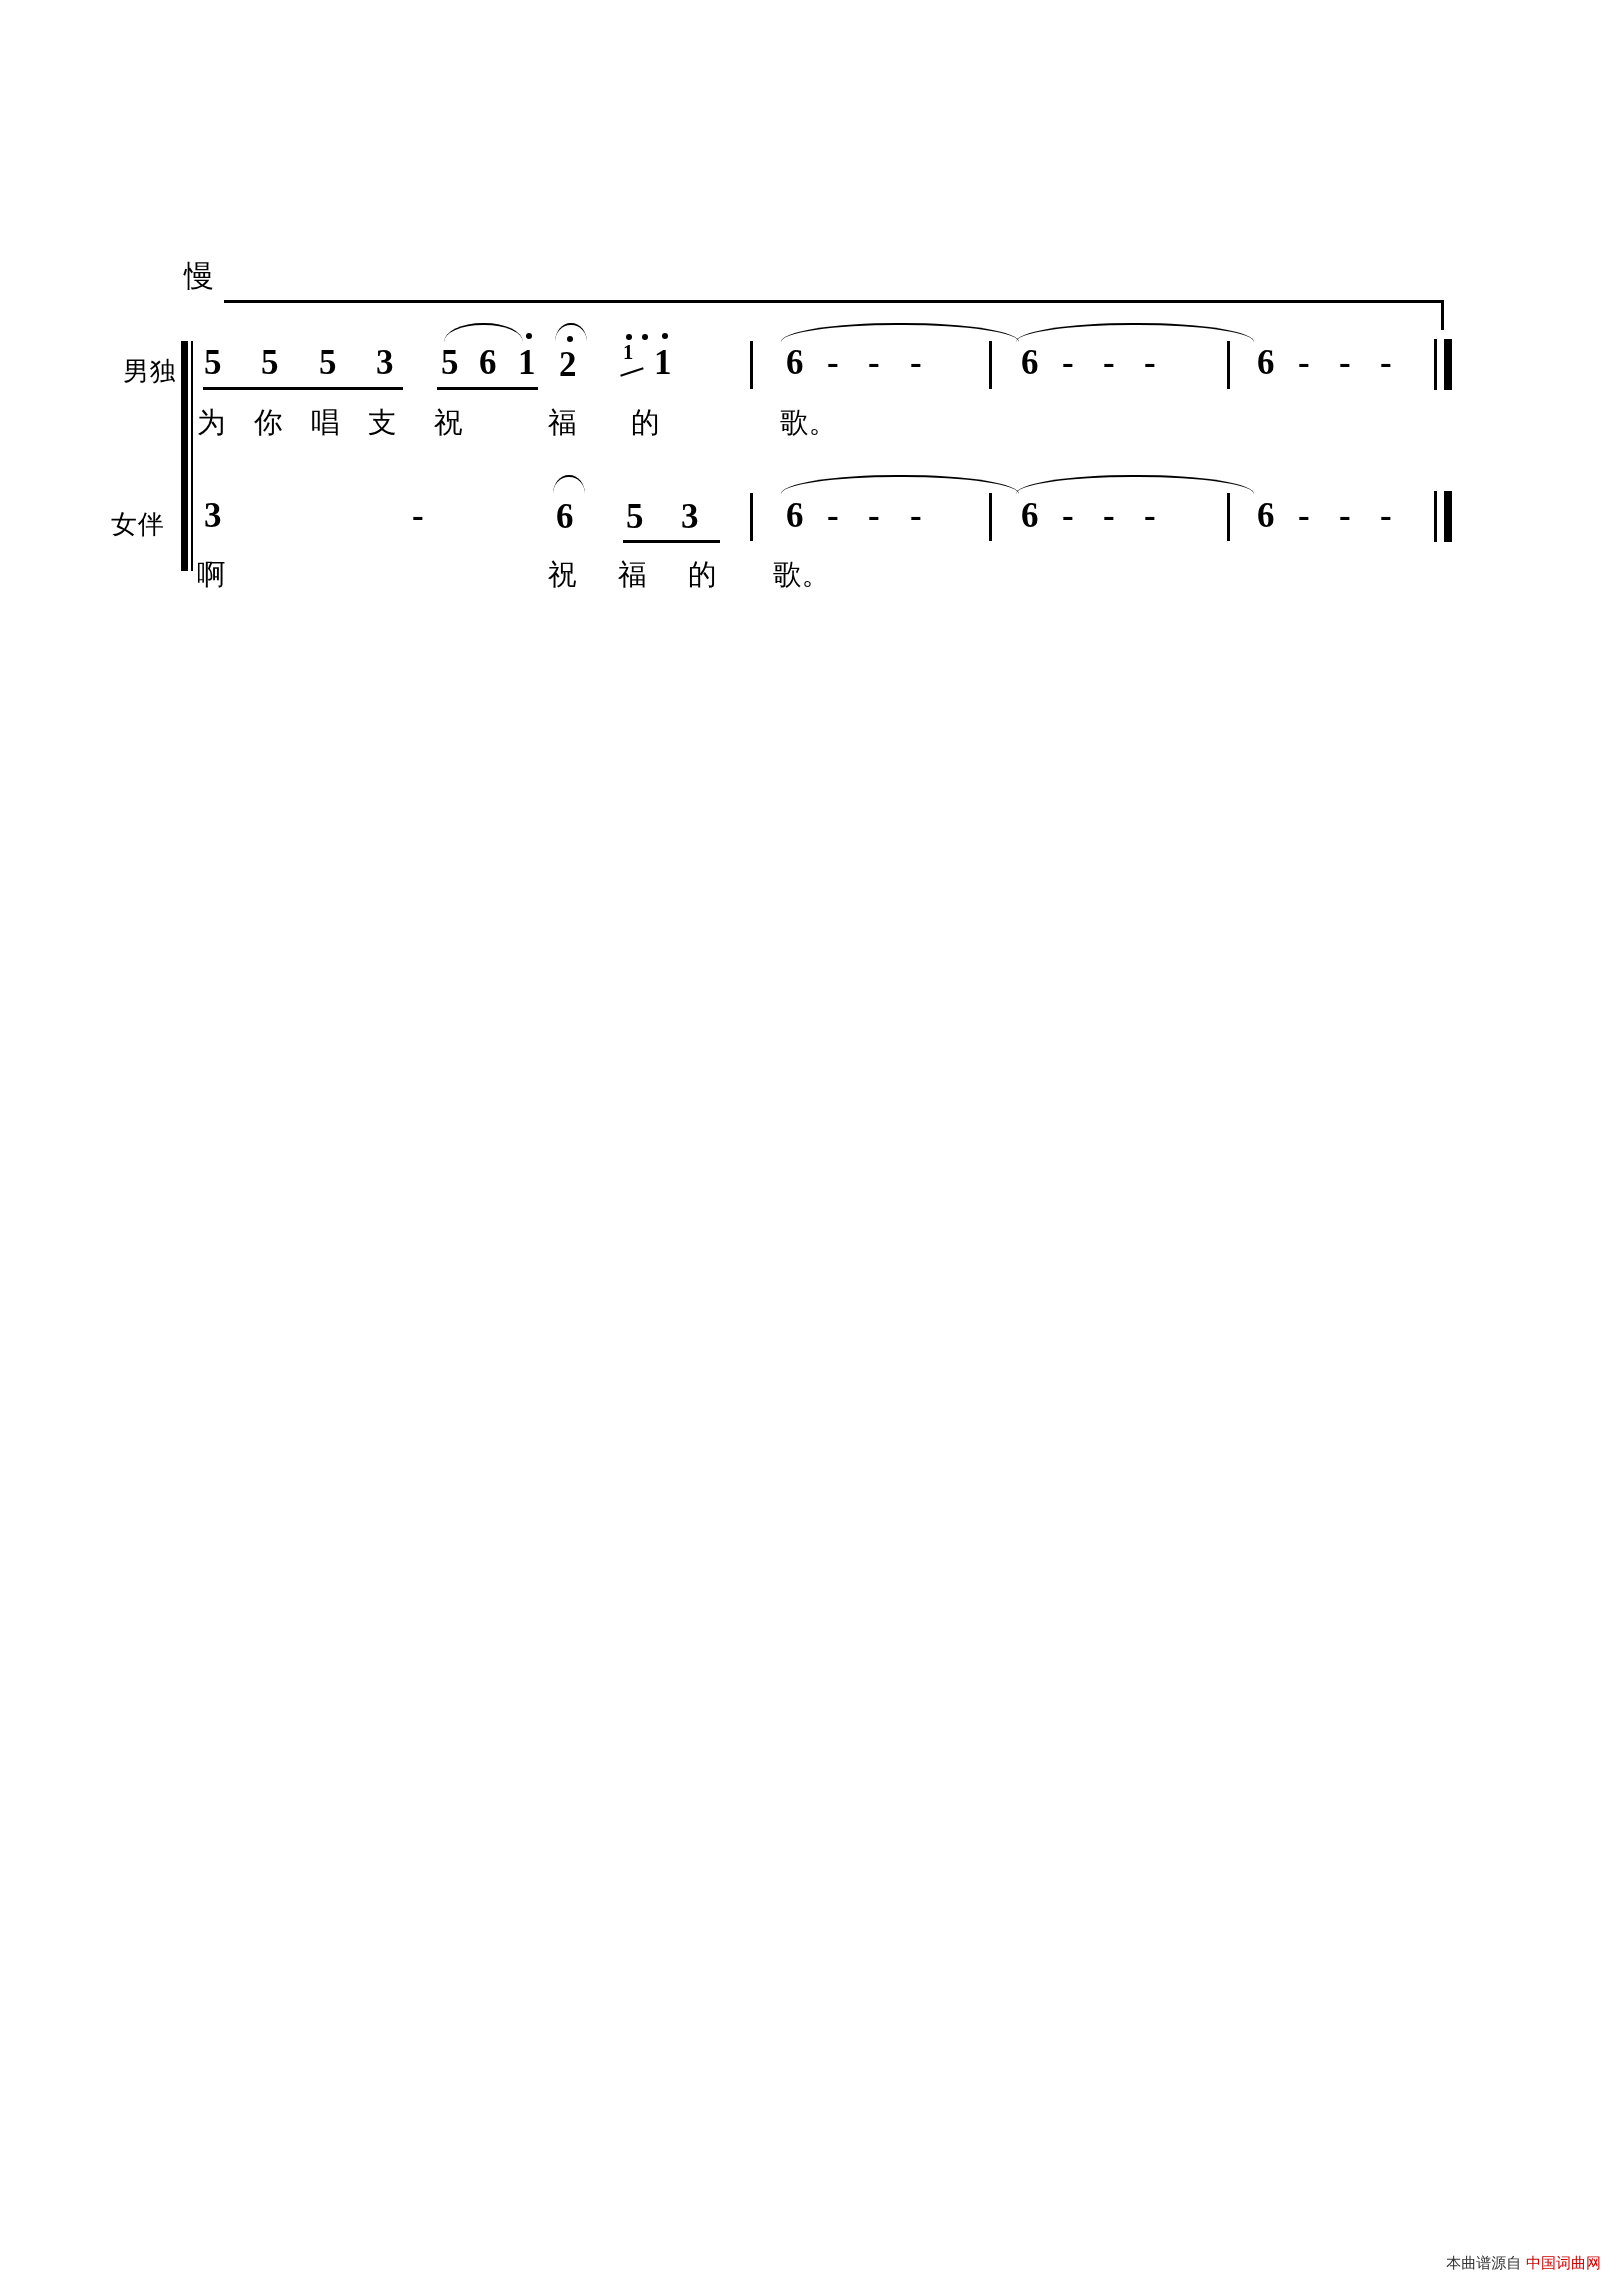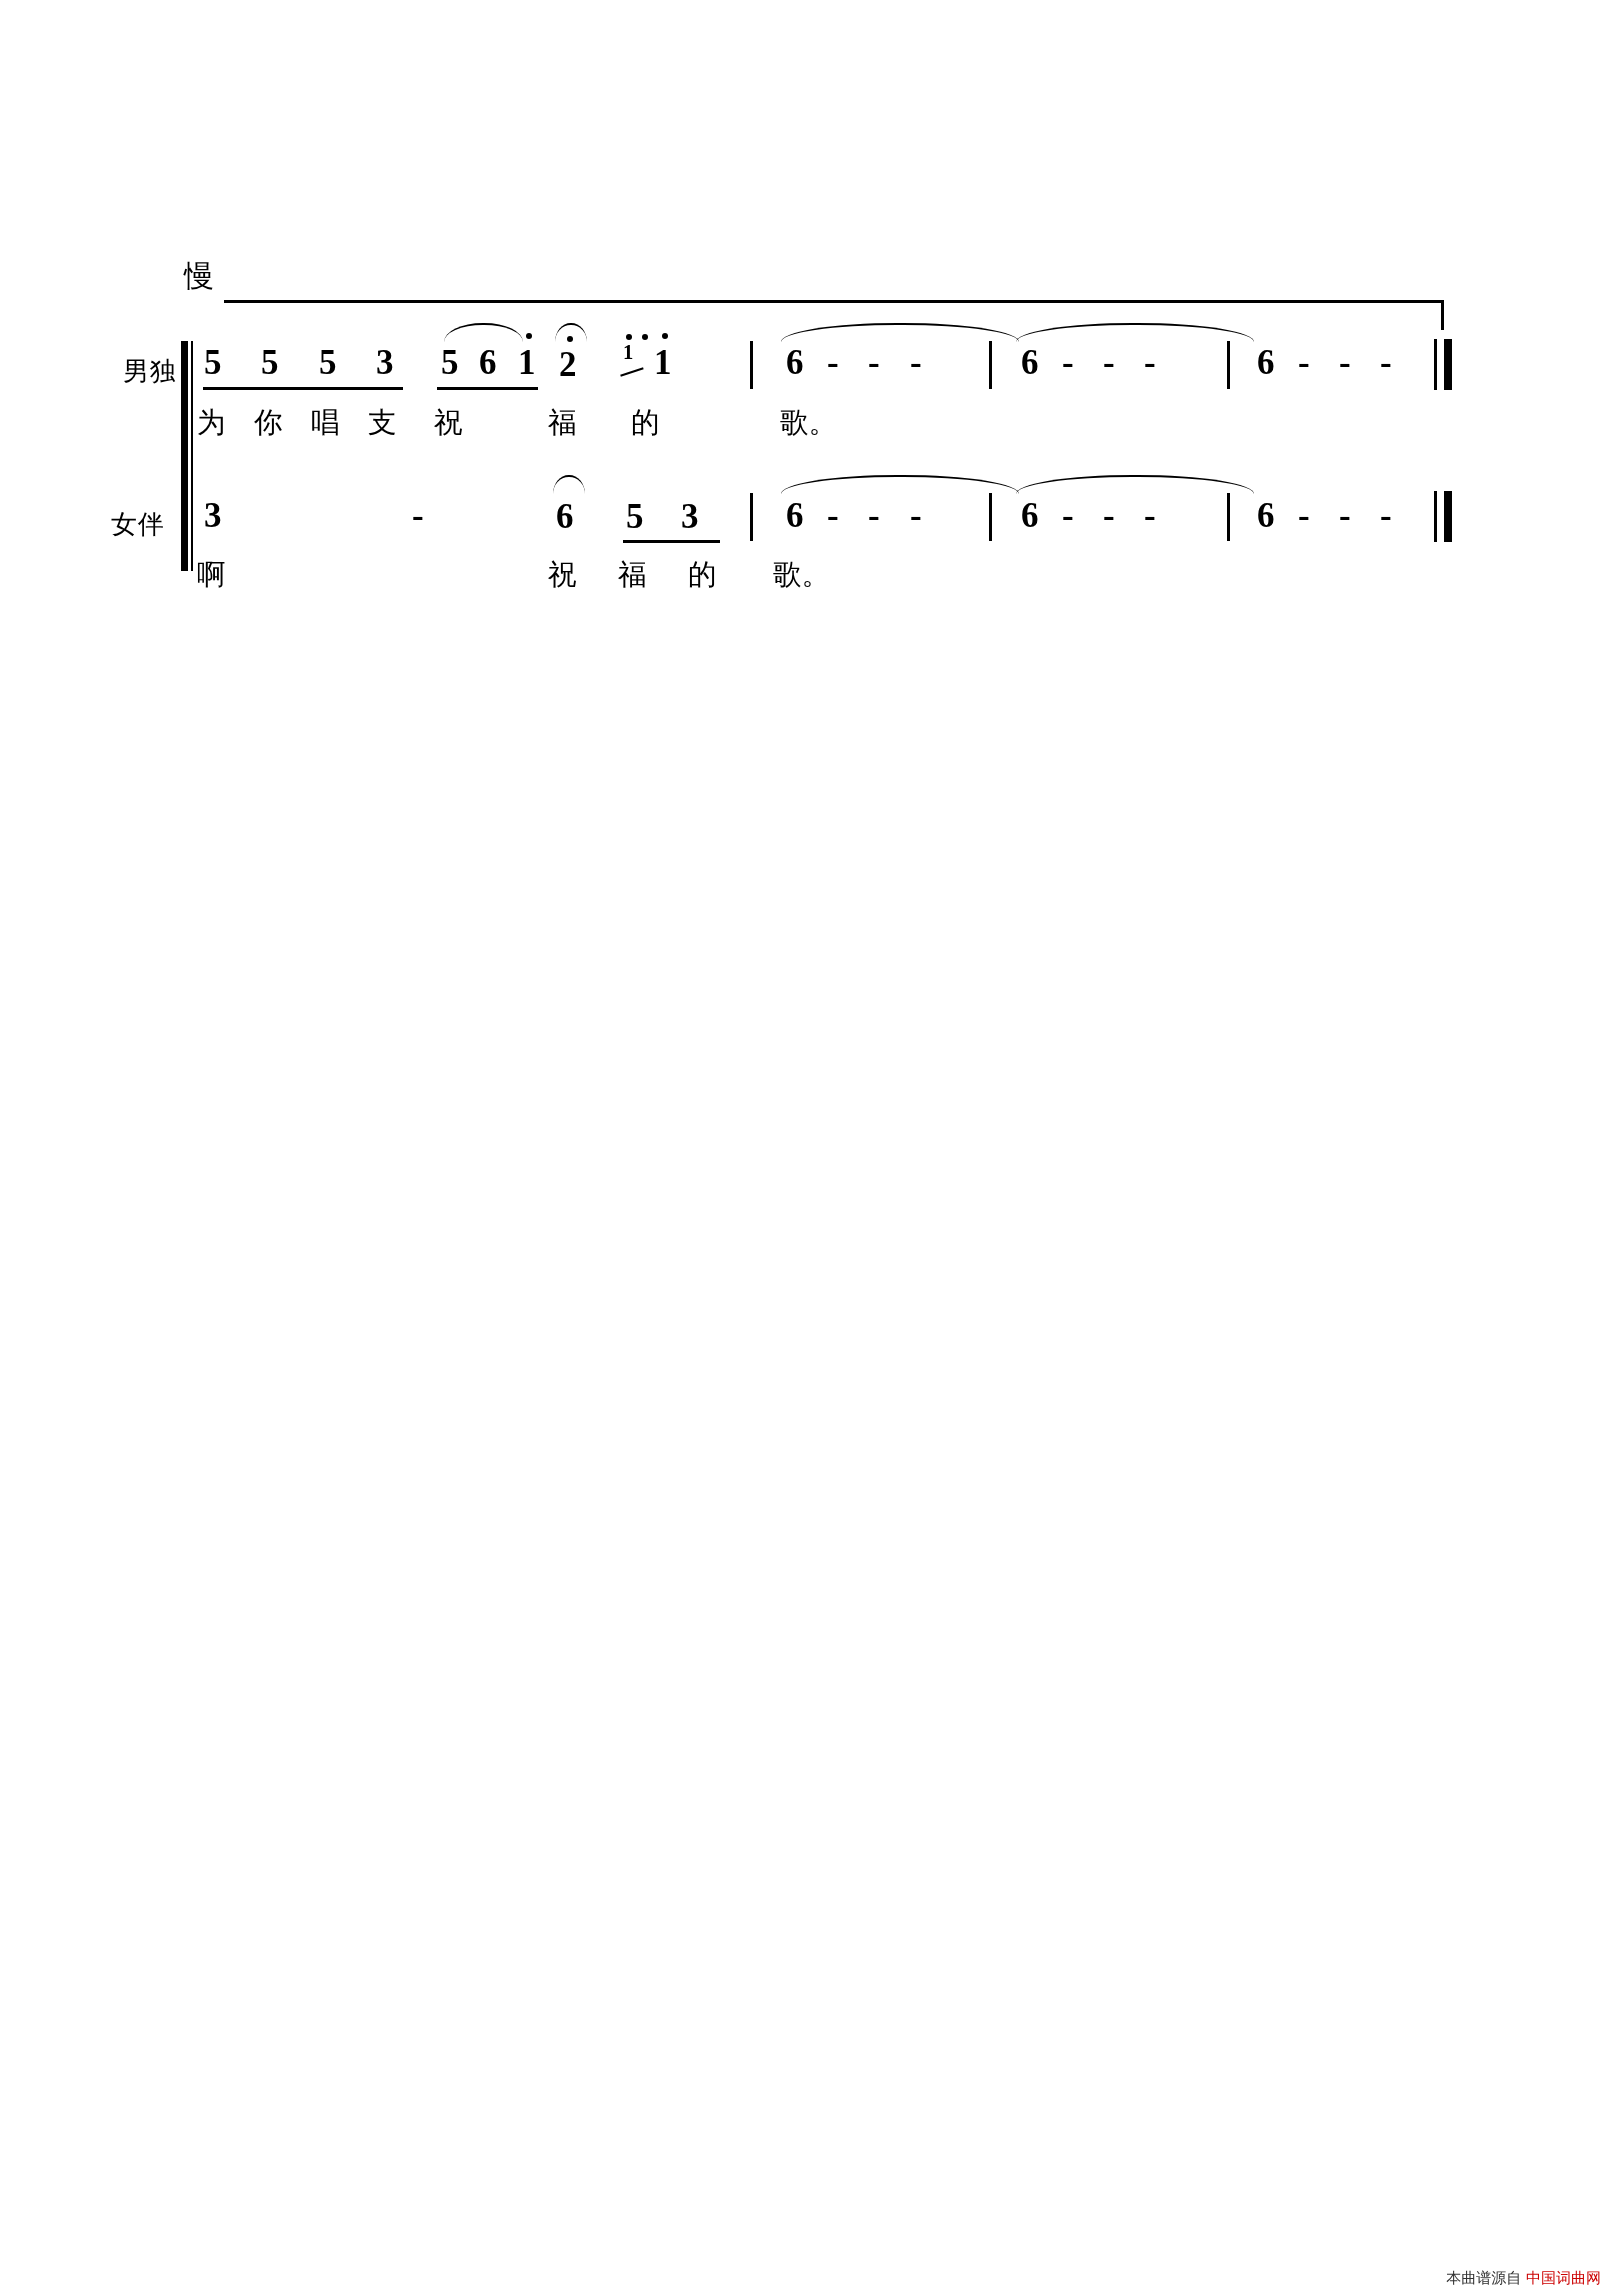--- a/index.html
+++ b/index.html
@@ -191,21 +191,21 @@
     width: 32px;
     border-bottom: 2.4px solid #000;
     vertical-align: 4.8px;
     margin: 0 4.8px;
   }
 
   
   #source-credit {
     position: absolute;
     right: 22px;
-    bottom: 7px;
+    bottom: 22px;
     font-size: 15px;
     font-family: Liberation Mono, monospace;
     white-space: nowrap;
   }
   #source-credit .label { color: #333; }
   #source-credit .site { color: #cc0000; margin-left: 4.8px; }
 </style>
 </head>
 <body>
 

